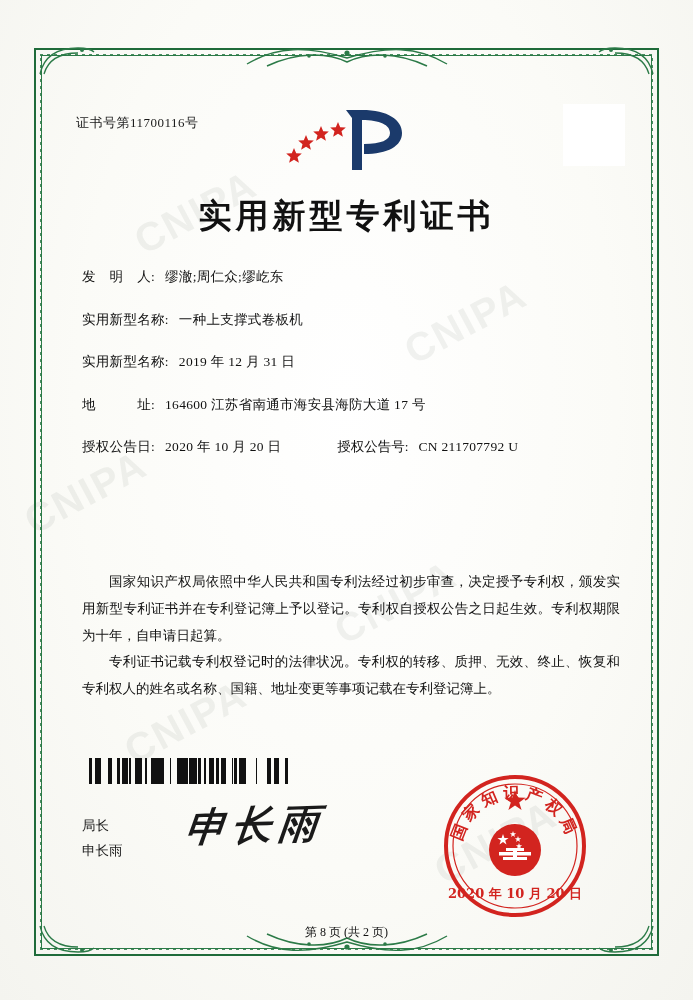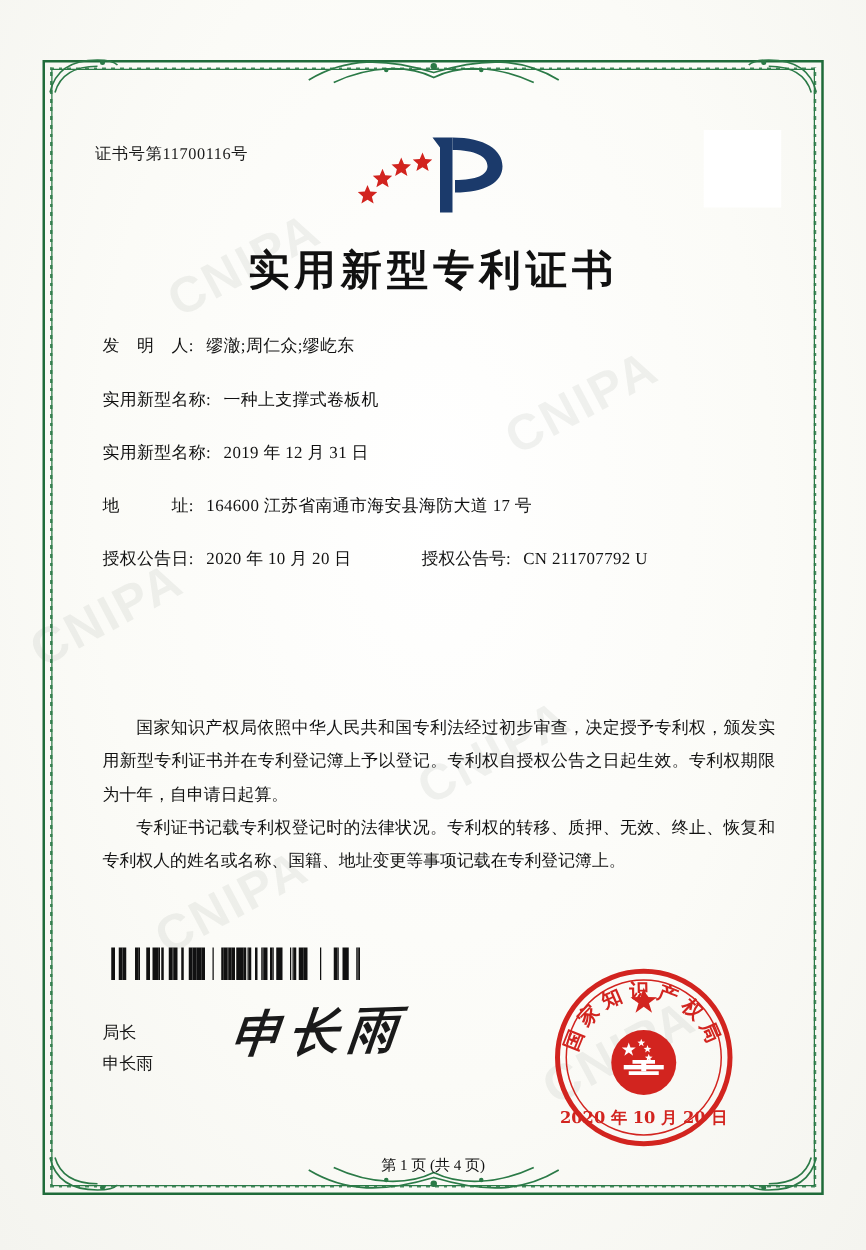--- a/index.html
+++ b/index.html
@@ -525,16 +525,16 @@
             <rect x="-9" y="-2" width="18" height="3"></rect>
             <rect x="-2" y="-2" width="4" height="9"></rect>
           </g>
         </g>
 
         <polygon points="74,18 76.6,25.6 84.6,25.7 78.2,30.5 80.6,38.1 74,33.4 67.4,38.1 69.8,30.5 63.4,25.7 71.4,25.6" fill="#d2241f"></polygon>
         <text x="74" y="126" text-anchor="middle" fill="#d2241f" font-size="13" font-family="DejaVu Serif, serif" font-weight="700">2020 年 10 月 20 日</text>
       </svg>
     </div>
 
-    <div class="page-num">第 1 页 (共 4 页)</div>
+    <div class="page-num">第 8 页 (共 2 页)</div>
   </div>
 
 </div>
 
 </body></html>

